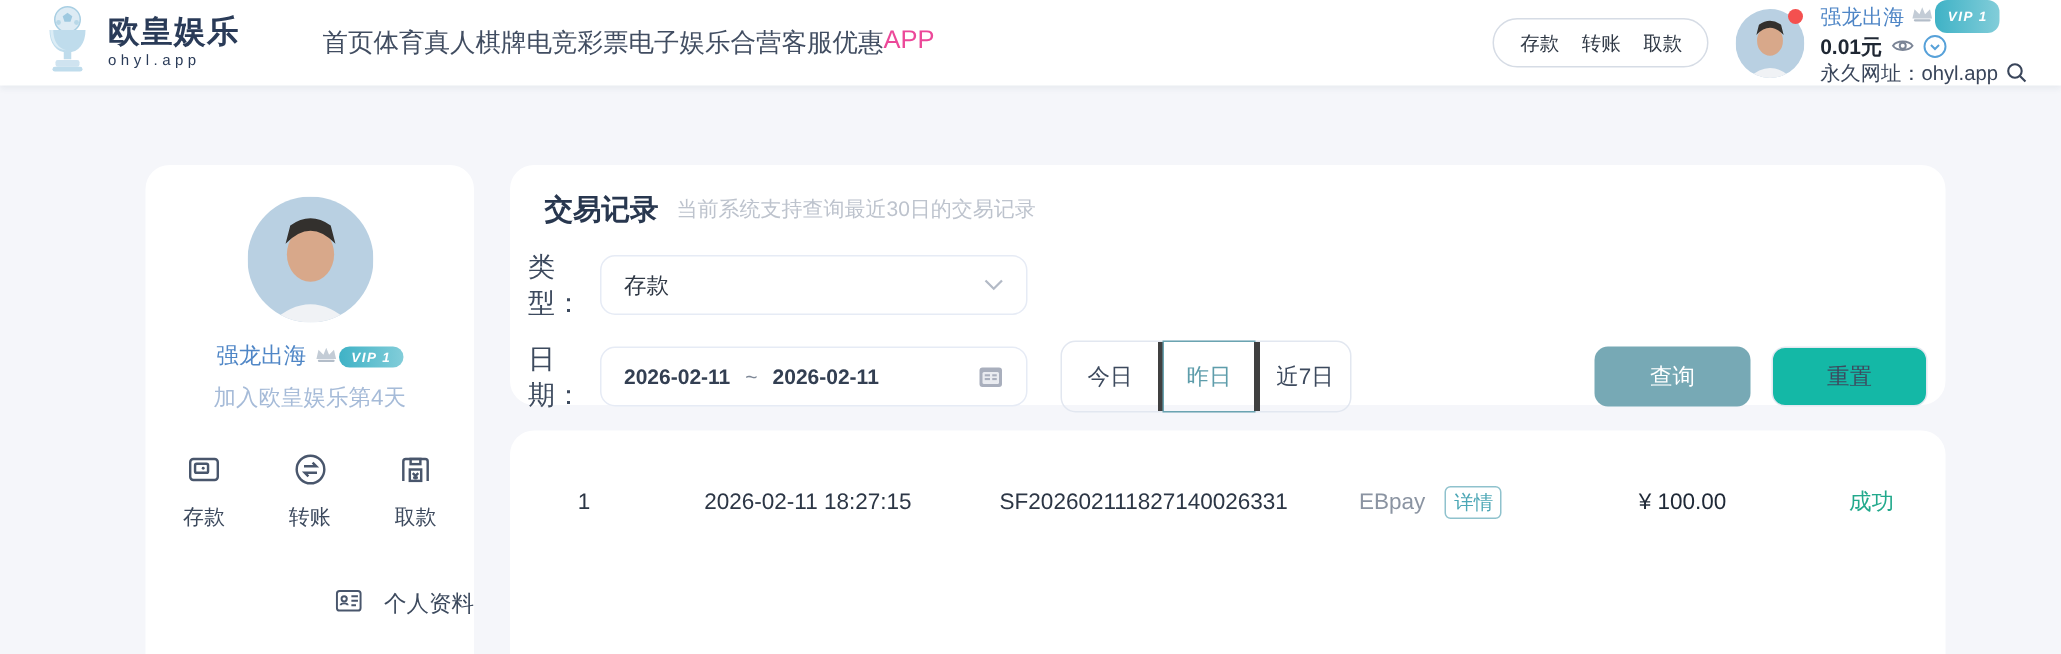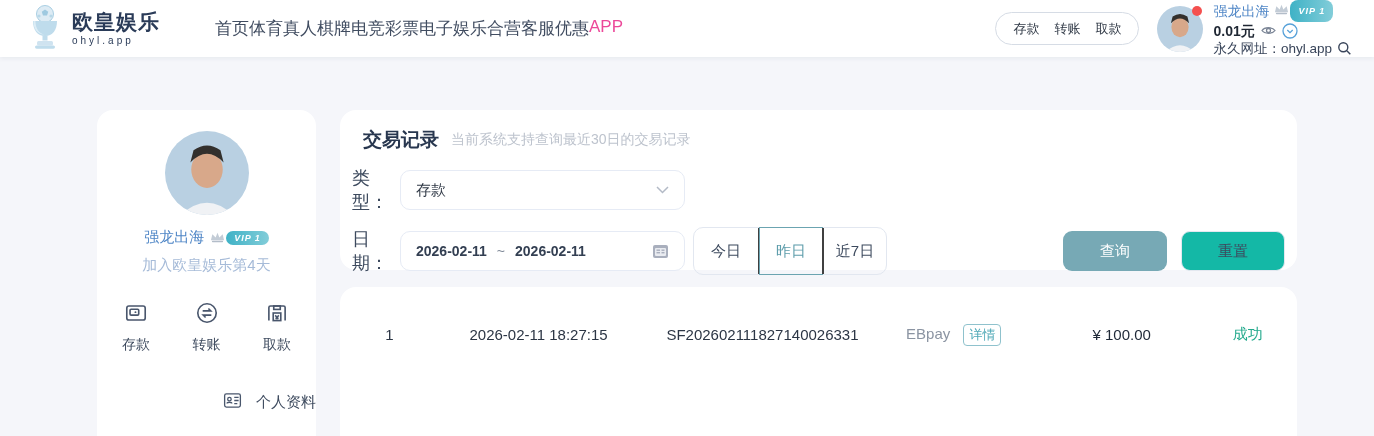--- a/index.html
+++ b/index.html
@@ -50,22 +50,22 @@
   .title-row { display:flex; align-items:center; gap:12px;margin-left:11px; }
   .page-title { font-size:19px; font-weight:bold; color:#28374f; }
   .page-sub { font-size:14px; color:#bdc3cd; }
   .frow { display:flex; align-items:center; margin-top:13px; }
   .flabel { width:48px; font-size:18px; color:#3d4a5e; flex:none; }
   .box { width:285px; height:40px; border:1px solid #e6ebf5; border-radius:10px; display:flex; align-items:center; padding:0 15px; cursor:pointer; background:#fff; flex:none; }
   .box .val { font-size:15px; color:#2f3845; }
   .right-ic { margin-left:auto; display:inline-flex; }
   .date-box .val { font-weight:bold; font-size:14px; color:#333f52; }
   .date-sep { color:#7d8796; margin:0 10px; font-weight:normal; font-size:14px; }
-  .segmented { display:flex; margin-left:8px; border:1px solid #e2e7f0; border-radius:10px; height:48px; flex:none; }
-  .seg { width:64px; display:flex; align-items:center; justify-content:center; font-size:15px; color:#3d4a5e; cursor:pointer; position:relative; border-left:2px solid #404040; }
+  .segmented { display:flex; margin-left:22px; border:1px solid #e2e7f0; border-radius:10px; height:48px; flex:none; }
+  .seg { width:64px; display:flex; align-items:center; justify-content:center; font-size:15px; color:#3d4a5e; cursor:pointer; position:relative; border-left:4px solid #404040; }
   .seg:first-child { border-left:none; }
   .seg.active { color:#5e9dab; }
   .seg.active::after { content:""; position:absolute; inset:-1px; border:1px solid #6ba4b1; pointer-events:none; }
   .btns { margin-left:auto; display:flex; gap:14px; }
   .btn { width:104px; height:40px; border-radius:9px; font-size:15px; display:flex; align-items:center; justify-content:center; cursor:pointer; border:none; font-family:inherit; }
   .btn-primary { background:#77a9b5; color:#fff; }
   .btn-plain { background:#14b8a6; border:1px solid #e3e8f0; color:#3d4a5e; }
 
   
   .table-card { margin-top:17px; padding:16px 12px; height:210px; }

